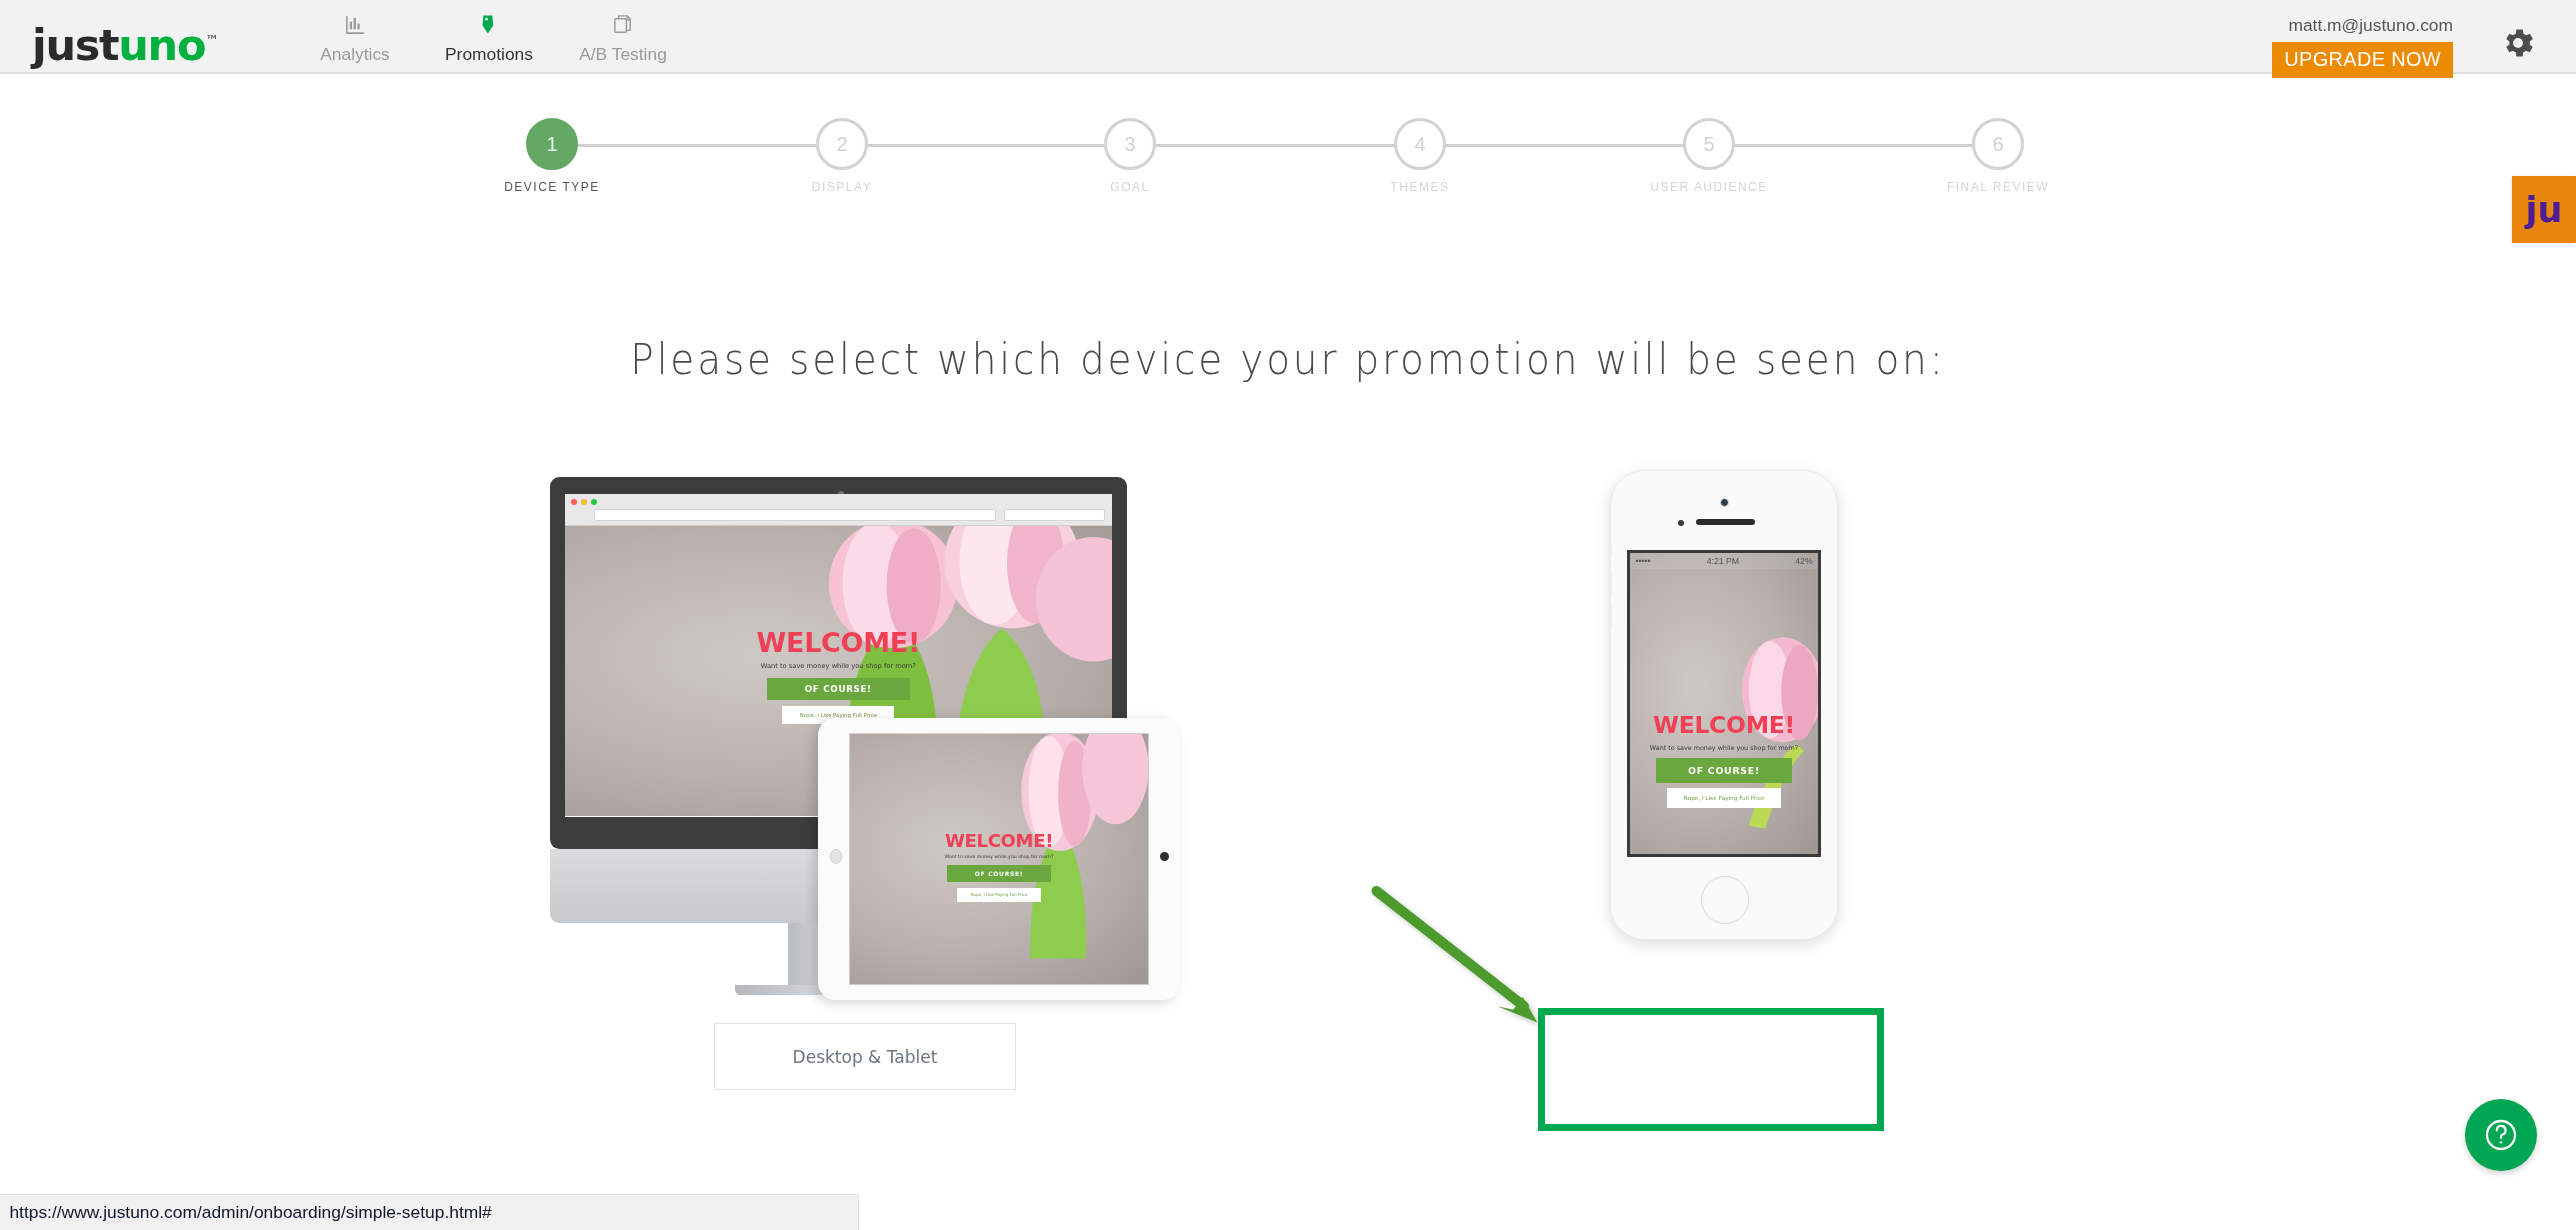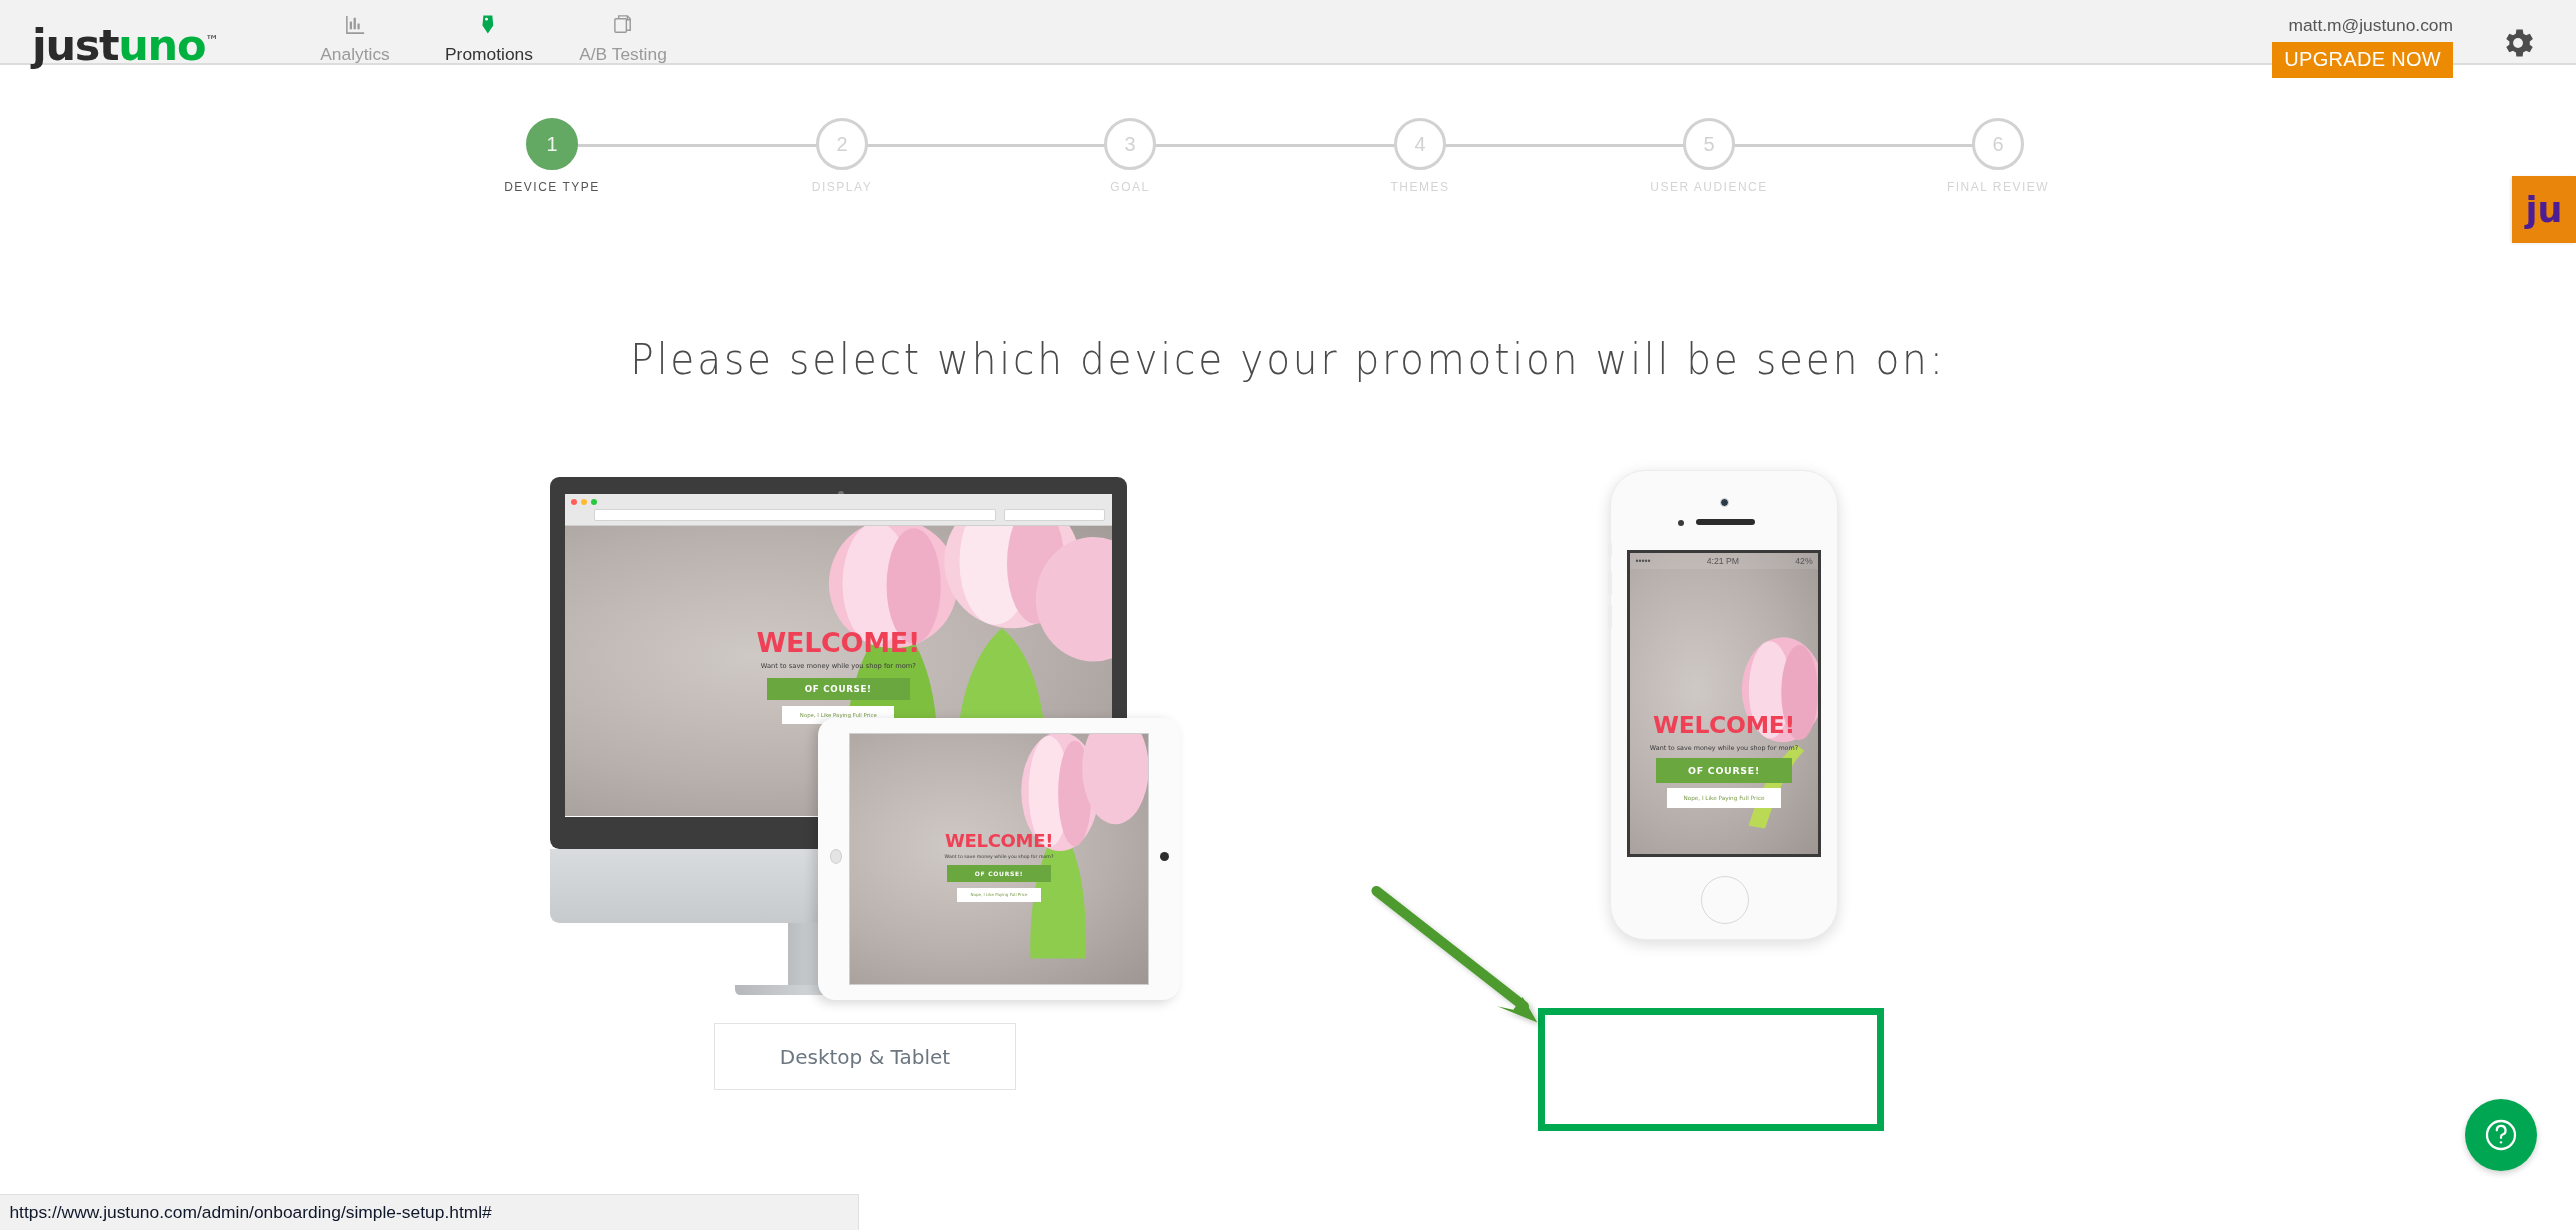--- a/index.html
+++ b/index.html
@@ -6,21 +6,21 @@
   html, body {
     width: 2576px; height: 1230px;
     background: #ffffff;
     font-family: "Liberation Sans", sans-serif;
     overflow: hidden;
   }
   #app { position: relative; width: 2576px; height: 1230px; background:#fff; }
 
   
   .topbar {
-    position: absolute; top: 0; left: 0; width: 2576px; height: 65px;
+    position: absolute; top: 0; left: 0; width: 2576px; height: 74px;
     background: #f2f2f2;
     border-bottom: 2px solid #dcdcdc;
   }
   .logo {
     position: absolute; left: 32px; top: 20px;
     font-size: 43px; font-weight: 700; letter-spacing: -1.3px;
     font-family: "DejaVu Sans", sans-serif;
   }
   .logo .a { color: #2b2b2b; }
   .logo .b { color: #00b140; }
@@ -160,21 +160,21 @@
     padding: 0 5.4px; font-size: 8.7px; color:#555; z-index:5;
     background: rgba(255,255,255,.10);
   }
   .ip-btn-l { position:absolute; left:-2.7px; width:3.4px; background:#ededed; border-radius:2px 0 0 2px; }
 
   
   .choose-desktop {
     position:absolute; left: 714px; top: 1023px; width: 302px; height: 67px;
     border: 1.3px solid #e3e3e3; background:#fff;
     display:flex; align-items:center; justify-content:center;
-    font-size: 20px; color:#6b7680; cursor:pointer;
+    font-size: 17px; color:#6b7680; cursor:pointer;
     font-family:"DejaVu Sans", sans-serif;
   }
   .highlight-box {
     position:absolute; left: 1538px; top: 1008px; width: 346px; height: 123px;
     border: 7.4px solid #00a94f; background:#fff;
   }
   .choose-mobile {
     position:absolute; left: 1560px; top: 1026px; width: 302px; height: 67px;
     background:#6cab6c; border:0; color:#fff;
     display:flex; align-items:center; justify-content:center;

